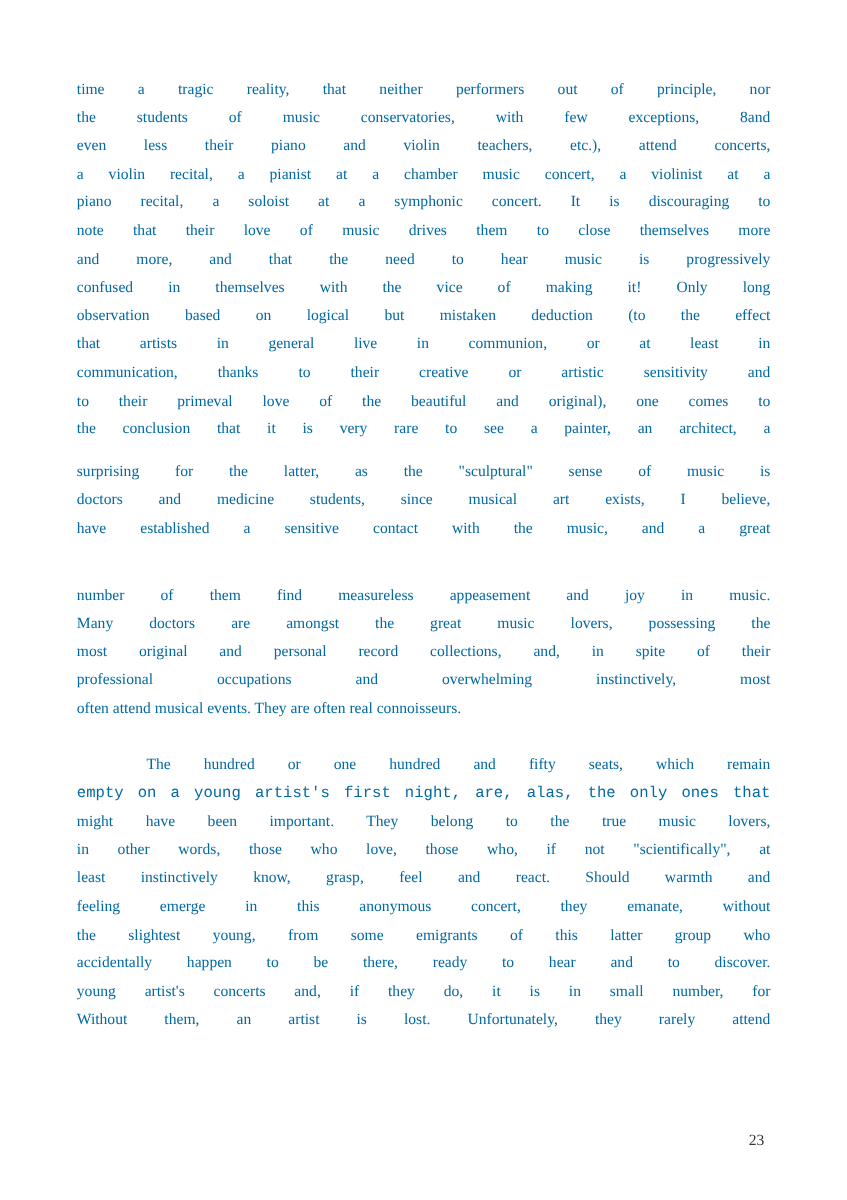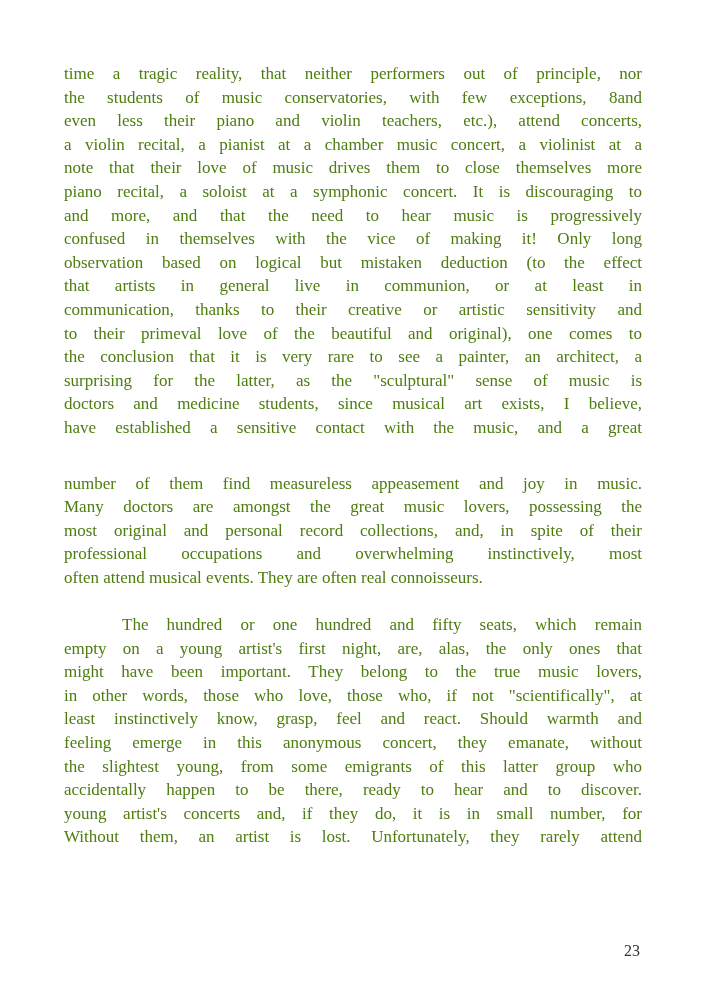--- a/index.html
+++ b/index.html
@@ -12,23 +12,23 @@
       height: 1000px;
       position: relative;
       overflow: hidden;
     }
     .page {
       position: absolute;
       left: 64px;
       top: 62px;
       width: 578px;
       font-family: "Liberation Serif", "DejaVu Serif", serif;
-      font-size: 17px;
+      font-size: 13px;
       line-height: 23.6px;
-      color: #4d7c0f;
+      color: #0369a1;
     }
     .para {
       margin: 0;
       text-align: justify;
     }
     .line {
       display: block;
       text-align: justify;
       text-align-last: justify;
       white-space: nowrap;
@@ -42,57 +42,57 @@
       padding-left: 58px;
     }
     .para-gap {
       height: 23.6px;
     }
     .page-number {
       position: absolute;
       left: 624px;
       top: 942px;
       font-family: "Liberation Serif", "DejaVu Serif", serif;
-      font-size: 16px;
+      font-size: 13px;
       color: #333333;
     }
   </style>
 </head>
 <body>
 
 <div class="page">
   <div class="para">
     <span class="line" style="white-space: normal;">time a tragic reality, that neither performers out of principle, nor</span>
     <span class="line" style="white-space: normal;">the students of music conservatories, with few exceptions, 8and</span>
     <span class="line" style="white-space: normal;">even less their piano and violin teachers, etc.), attend concerts,</span>
     <span class="line" style="white-space: normal;">a violin recital, a pianist at a chamber music concert, a violinist at a</span>
+    <span class="line" style="white-space: normal;">piano recital, a soloist at a symphonic concert. It is discouraging to</span>
     <span class="line" style="white-space: normal;">note that their love of music drives them to close themselves more</span>
-    <span class="line" style="white-space: normal;">piano recital, a soloist at a symphonic concert. It is discouraging to</span>
     <span class="line" style="white-space: normal;">and more, and that the need to hear music is progressively</span>
     <span class="line" style="white-space: normal;">confused in themselves with the vice of making it! Only long</span>
     <span class="line" style="white-space: normal;">observation based on logical but mistaken deduction (to the effect</span>
     <span class="line" style="white-space: normal;">that artists in general live in communion, or at least in</span>
     <span class="line" style="white-space: normal;">communication, thanks to their creative or artistic sensitivity and</span>
     <span class="line" style="white-space: normal;">to their primeval love of the beautiful and original), one comes to</span>
     <span class="line" style="white-space: normal;">the conclusion that it is very rare to see a painter, an architect, a</span>
-    <span class="line" style="white-space: normal;">surprising for the latter, as the "sculptural" sense of music is</span>
+    <span class="line" style="white-space: normal; margin-top: 12px;">surprising for the latter, as the "sculptural" sense of music is</span>
     <span class="line" style="white-space: normal;">doctors and medicine students, since musical art exists, I believe,</span>
     <span class="line" style="white-space: normal;">have established a sensitive contact with the music, and a great</span>
     <span class="line" style="white-space: normal; margin-top: 32px;">number of them find measureless appeasement and joy in music.</span>
     <span class="line" style="white-space: normal;">Many doctors are amongst the great music lovers, possessing the</span>
     <span class="line" style="white-space: normal;">most original and personal record collections, and, in spite of their</span>
     <span class="line" style="white-space: normal;">professional occupations and overwhelming instinctively, most</span>
     <span class="line last" style="white-space: normal;">often attend musical events. They are often real connoisseurs.</span>
   </div>
 
   <div class="para-gap"></div>
 
   <div class="para">
     <span class="line indent" style="white-space: normal;">The hundred or one hundred and fifty seats, which remain</span>
-    <span class="line" style="white-space: normal;">empty on a young artist's first night, are, alas, the only ones that</span>
+    <span class="line" style="white-space: normal; font-family: Liberation Mono, monospace;">empty on a young artist's first night, are, alas, the only ones that</span>
     <span class="line" style="white-space: normal;">might have been important. They belong to the true music lovers,</span>
     <span class="line" style="white-space: normal;">in other words, those who love, those who, if not "scientifically", at</span>
     <span class="line" style="white-space: normal;">least instinctively know, grasp, feel and react. Should warmth and</span>
     <span class="line" style="white-space: normal;">feeling emerge in this anonymous concert, they emanate, without</span>
     <span class="line" style="white-space: normal;">the slightest young, from some emigrants of this latter group who</span>
     <span class="line" style="white-space: normal;">accidentally happen to be there, ready to hear and to discover.</span>
     <span class="line" style="white-space: normal;">young artist's concerts and, if they do, it is in small number, for</span>
     <span class="line" style="white-space: normal;">Without them, an artist is lost. Unfortunately, they rarely attend</span>
   </div>
 </div>

